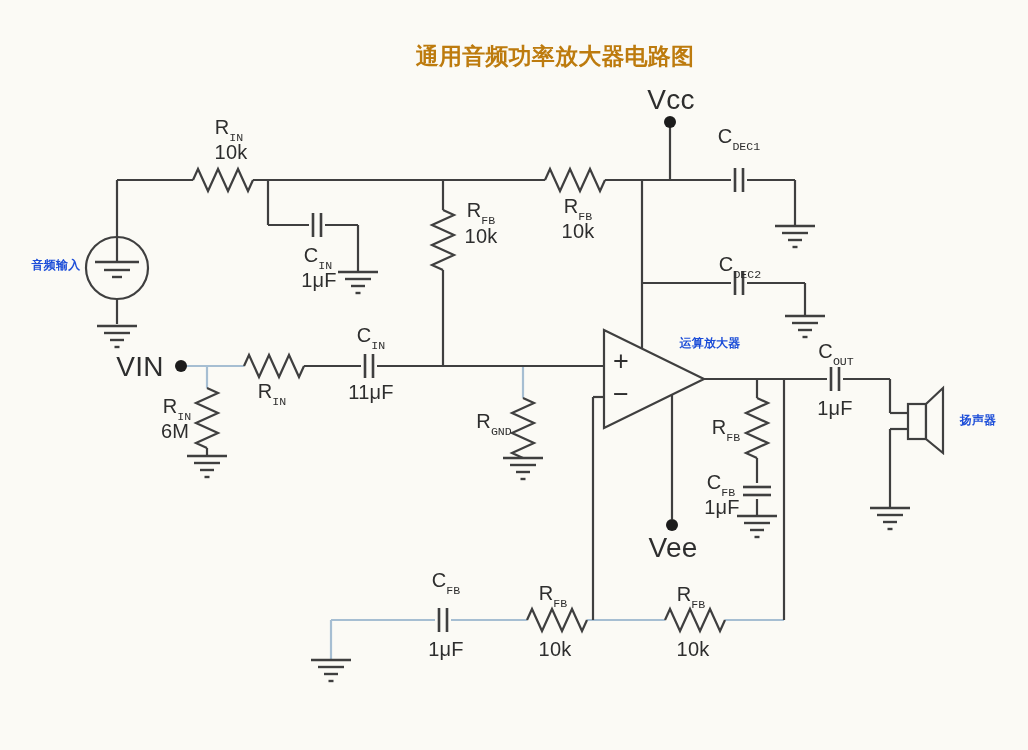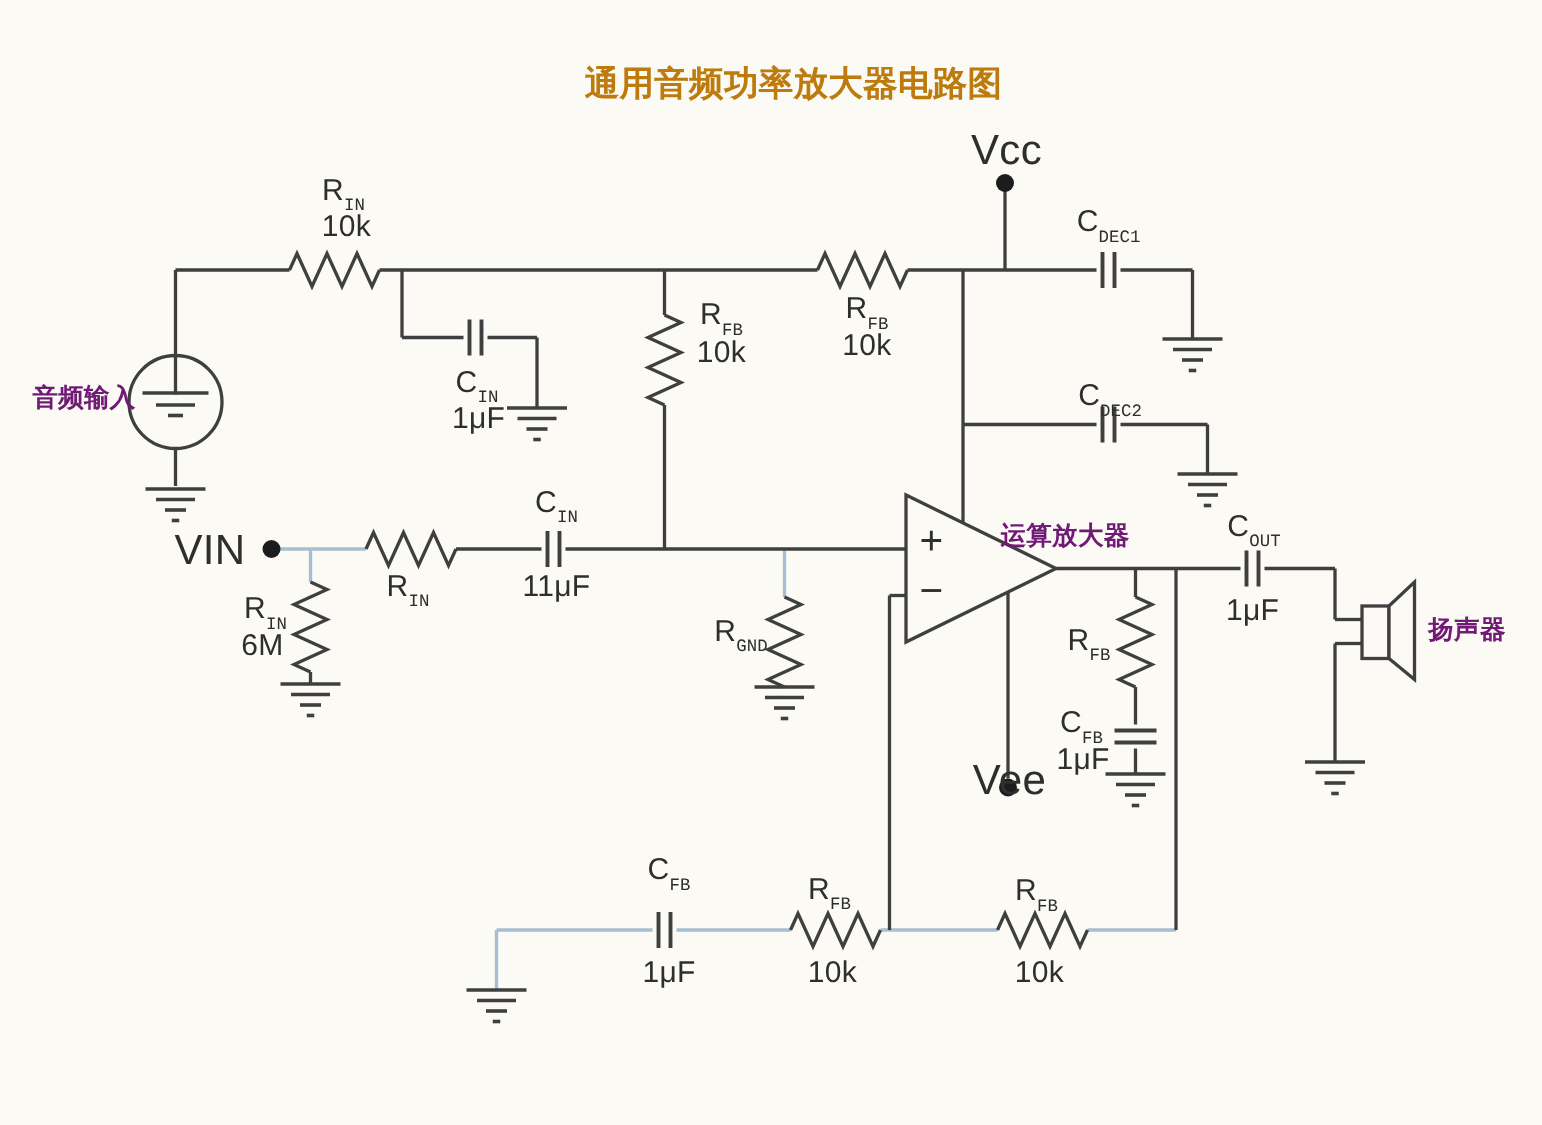--- a/index.html
+++ b/index.html
@@ -2,22 +2,22 @@
 <html><head>
 <meta charset="utf-8">
 <style>
   html,body{margin:0;padding:0;}
   body{width:1028px;height:750px;background:#fbfaf5;font-family:"Liberation Sans",sans-serif;}
   #stage{position:relative;width:1028px;height:750px;background:#fbfaf5;overflow:hidden;}
   svg{position:absolute;left:0;top:0;}
   .lbl{position:absolute;transform:translate(-50%,-50%);white-space:nowrap;
        font-size:20px;color:#2e2e2e;letter-spacing:0.2px;}
   .lbl sub{font-size:0.58em;position:relative;bottom:-2px;letter-spacing:0;font-family:Liberation Mono, monospace;}
-  .title{font-size:23px;font-weight:bold;color:#bd7b0e;}
-  .accent{font-size:17px;font-weight:bold;color:#701a75;}
+  .title{font-size:23px;font-weight:bold;color:#bd7b0e;margin-left:26px;}
+  .accent{font-size:12px;font-weight:bold;color:#1d4ed8;}
   .opsign{font-size:27px;color:#2e2e2e;font-weight:400;}
   .net{font-size:28px;color:#2e2e2e;}
 </style>
 </head>
 <body>
 
 <div id="stage">
 
 <svg width="1028" height="750" viewBox="0 0 1028 750">
   <defs>
@@ -147,43 +147,43 @@
   </g>
 
   <circle cx="181" cy="366" r="6" fill="#1c1c1c"></circle>
   <circle cx="670" cy="122" r="6" fill="#1c1c1c"></circle>
   <circle cx="672" cy="525" r="6" fill="#1c1c1c"></circle>
 </svg>
 
 <div class="lbl title" style="left:529px;top:56px">通用音频功率放大器电路图</div>
 
 <div class="lbl accent" style="left:56px;top:265px">音频输入</div>
-<div class="lbl accent" style="left:710px;top:357px">运算放大器</div>
+<div class="lbl accent" style="left:710px;top:343px">运算放大器</div>
 <div class="lbl accent" style="left:978px;top:420px">扬声器</div>
 
 <div class="lbl net" style="left:671px;top:100px">Vcc</div>
-<div class="lbl net" style="left:673px;top:520px">Vee</div>
+<div class="lbl net" style="left:673px;top:548px">Vee</div>
 <div class="lbl net" style="left:140px;top:367px">VIN</div>
 
 <div class="lbl opsign" style="left:621px;top:361px">+</div>
 <div class="lbl opsign" style="left:621px;top:394px">−</div>
 
 <div class="lbl" style="left:229px;top:129px"><span>R</span><sub>IN</sub></div>
 <div class="lbl" style="left:231px;top:152px">10k</div>
 
 <div class="lbl" style="left:318px;top:257px"><span>C</span><sub>IN</sub></div>
 <div class="lbl" style="left:319px;top:280px">1μF</div>
 
 <div class="lbl" style="left:481px;top:212px"><span>R</span><sub>FB</sub></div>
 <div class="lbl" style="left:481px;top:236px">10k</div>
 
 <div class="lbl" style="left:578px;top:208px"><span>R</span><sub>FB</sub></div>
 <div class="lbl" style="left:578px;top:231px">10k</div>
 
-<div class="lbl" style="left:739px;top:150px"><span>C</span><sub>DEC1</sub></div>
+<div class="lbl" style="left:739px;top:138px"><span>C</span><sub>DEC1</sub></div>
 <div class="lbl" style="left:740px;top:266px"><span>C</span><sub>DEC2</sub></div>
 
 <div class="lbl" style="left:177px;top:408px"><span>R</span><sub>IN</sub></div>
 <div class="lbl" style="left:175px;top:431px">6M</div>
 
 <div class="lbl" style="left:272px;top:393px"><span>R</span><sub>IN</sub></div>
 
 <div class="lbl" style="left:371px;top:337px"><span>C</span><sub>IN</sub></div>
 <div class="lbl" style="left:371px;top:392px">11μF</div>
 

